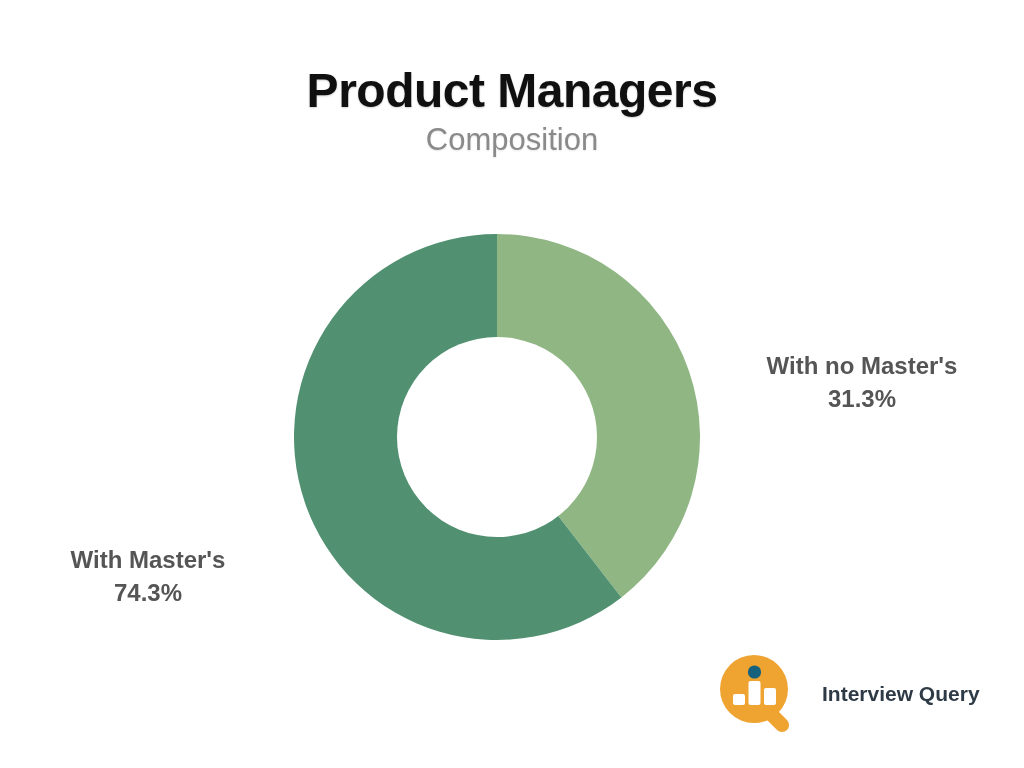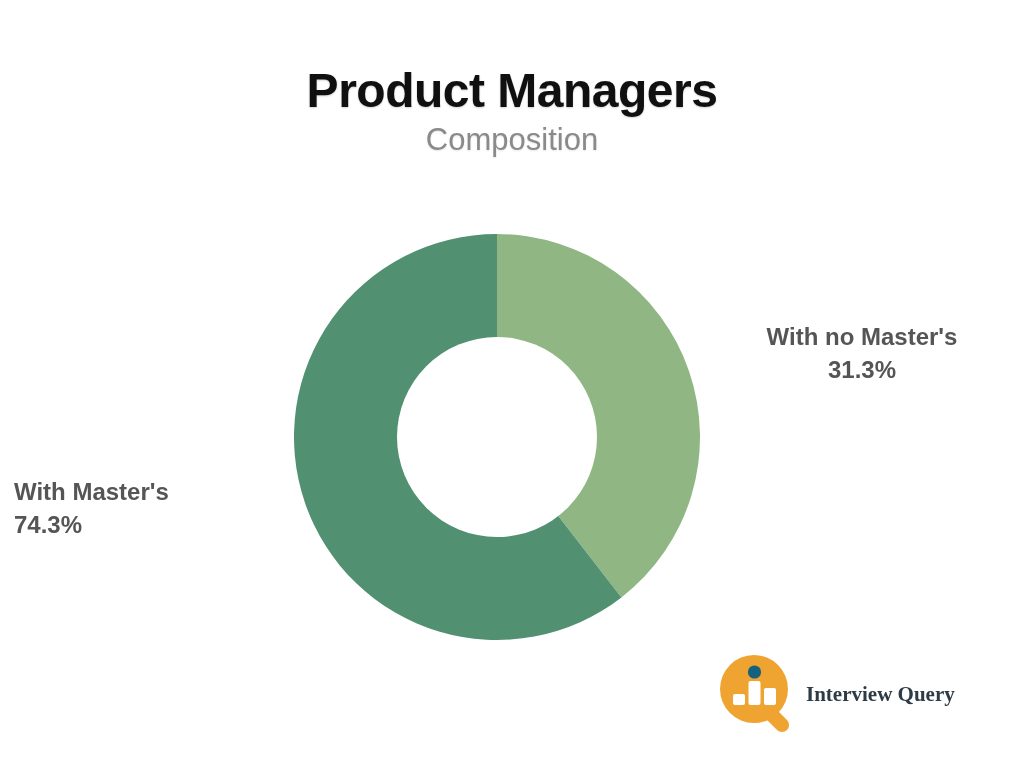--- a/index.html
+++ b/index.html
@@ -66,58 +66,60 @@
 
   
   .slice-label {
     position: absolute;
     font-family: "Liberation Sans", sans-serif;
     font-weight: bold;
     font-size: 24px;
     color: #555555;
     line-height: 1.38;
     white-space: nowrap;
+    margin-top: 29px;
   }
   .slice-label .pct {
     display: block;
   }
   .label-right {
     left: 714px;
     top: 320px;
     width: 296px;
     text-align: center;
   }
   .label-left {
     left: 14px;
-    top: 475px;
+    top: 514px;
     width: 268px;
+    text-align: center;
   }
 
   
   .logo-block {
     position: absolute;
     left: 718px;
     top: 648px;
     width: 270px;
     height: 92px;
     display: flex;
     align-items: center;
   }
   .logo-mark {
     width: 80px;
     height: 82px;
     flex: 0 0 80px;
   }
   .logo-text {
-    font-family: Liberation Serif, serif;
+    font-family: Liberation Sans, sans-serif;
     font-size: 21px;
     font-weight: bold;
     color: #2e3b46;
     letter-spacing: 0px;
-    margin-left: 8px;
+    margin-left: 24px;
     white-space: nowrap;
   }
 </style>
 </head>
 <body>
 
 <div id="canvas">
 
   <div class="title-block">
     <div class="chart-title">Product Managers</div>

